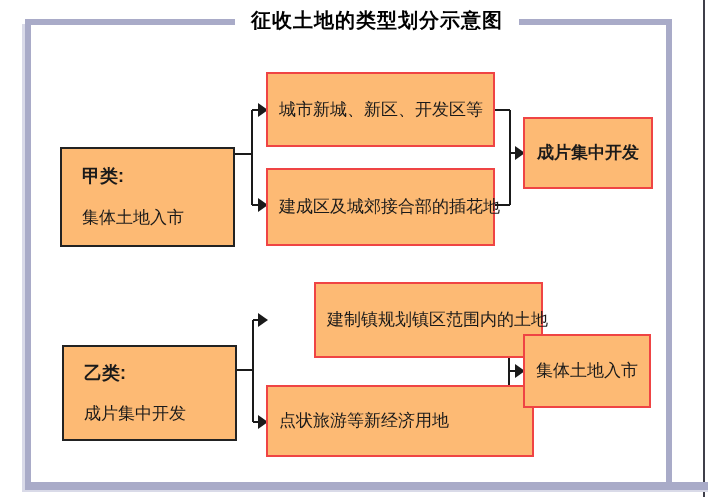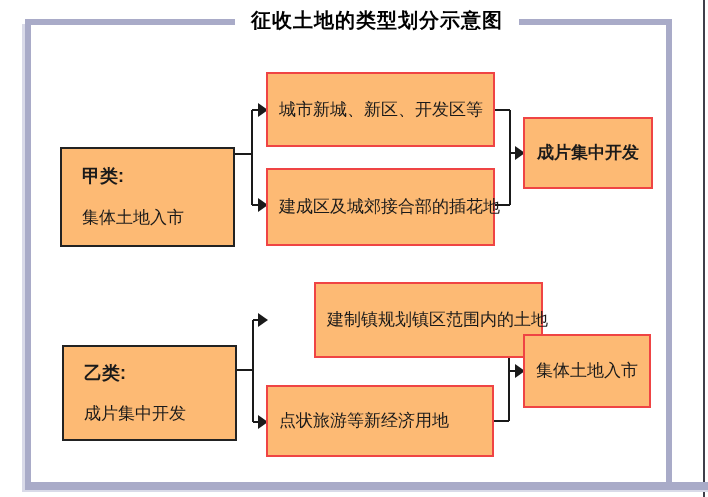--- a/index.html
+++ b/index.html
@@ -96,21 +96,21 @@
 
   <div class="box src yi" style="left:62px;top:303px;width:175px;height:96px;">
     <div class="t label-bold">乙类:</div>
     <div class="t">成片集中开发</div>
   </div>
 
   <div class="box mid" style="left:266px;top:282px;width:229px;height:76px;margin-left:48px;">
     <span class="t">建制镇规划镇区范围内的土地</span>
   </div>
 
-  <div class="box mid" style="left:266px;top:385px;width:228px;height:72px;">
+  <div class="box mid" style="left:266px;top:385px;width:268px;height:72px;">
     <span class="t">点状旅游等新经济用地</span>
   </div>
 
   <div class="box result" style="left:523px;top:334px;width:128px;height:74px;">
     <span class="t">集体土地入市</span>
   </div>
 
 </div>
 
 </body></html>

